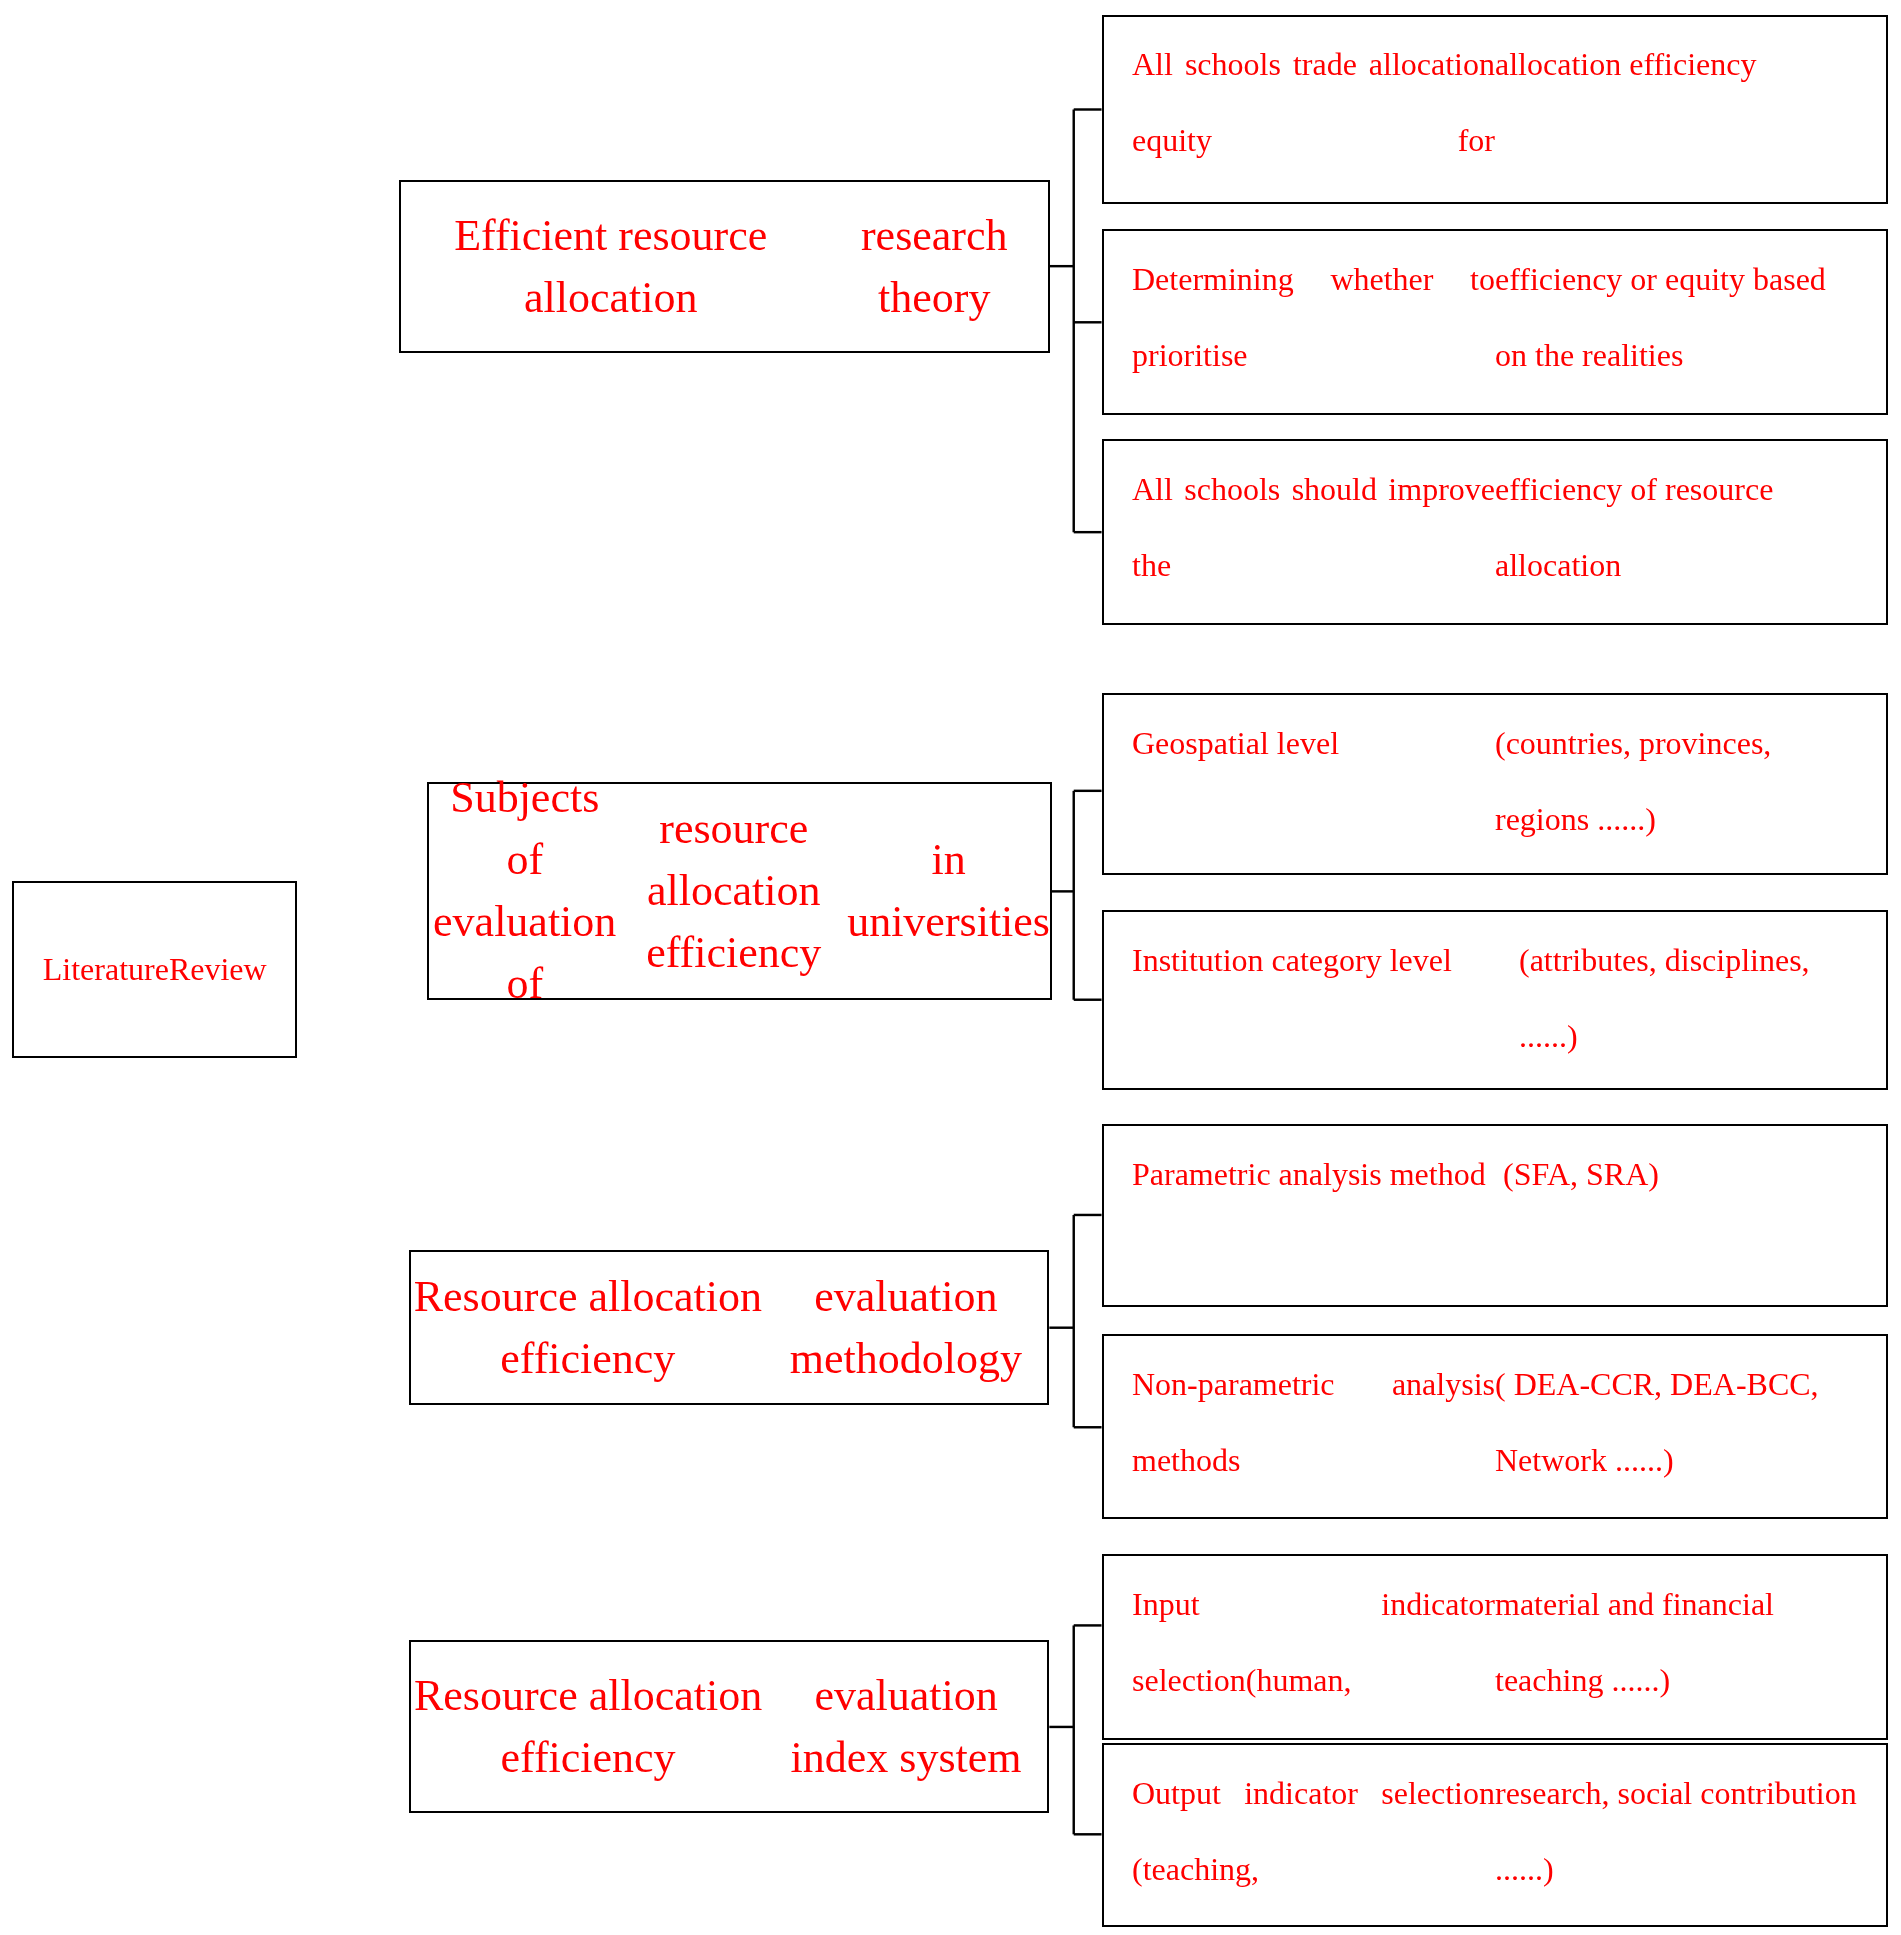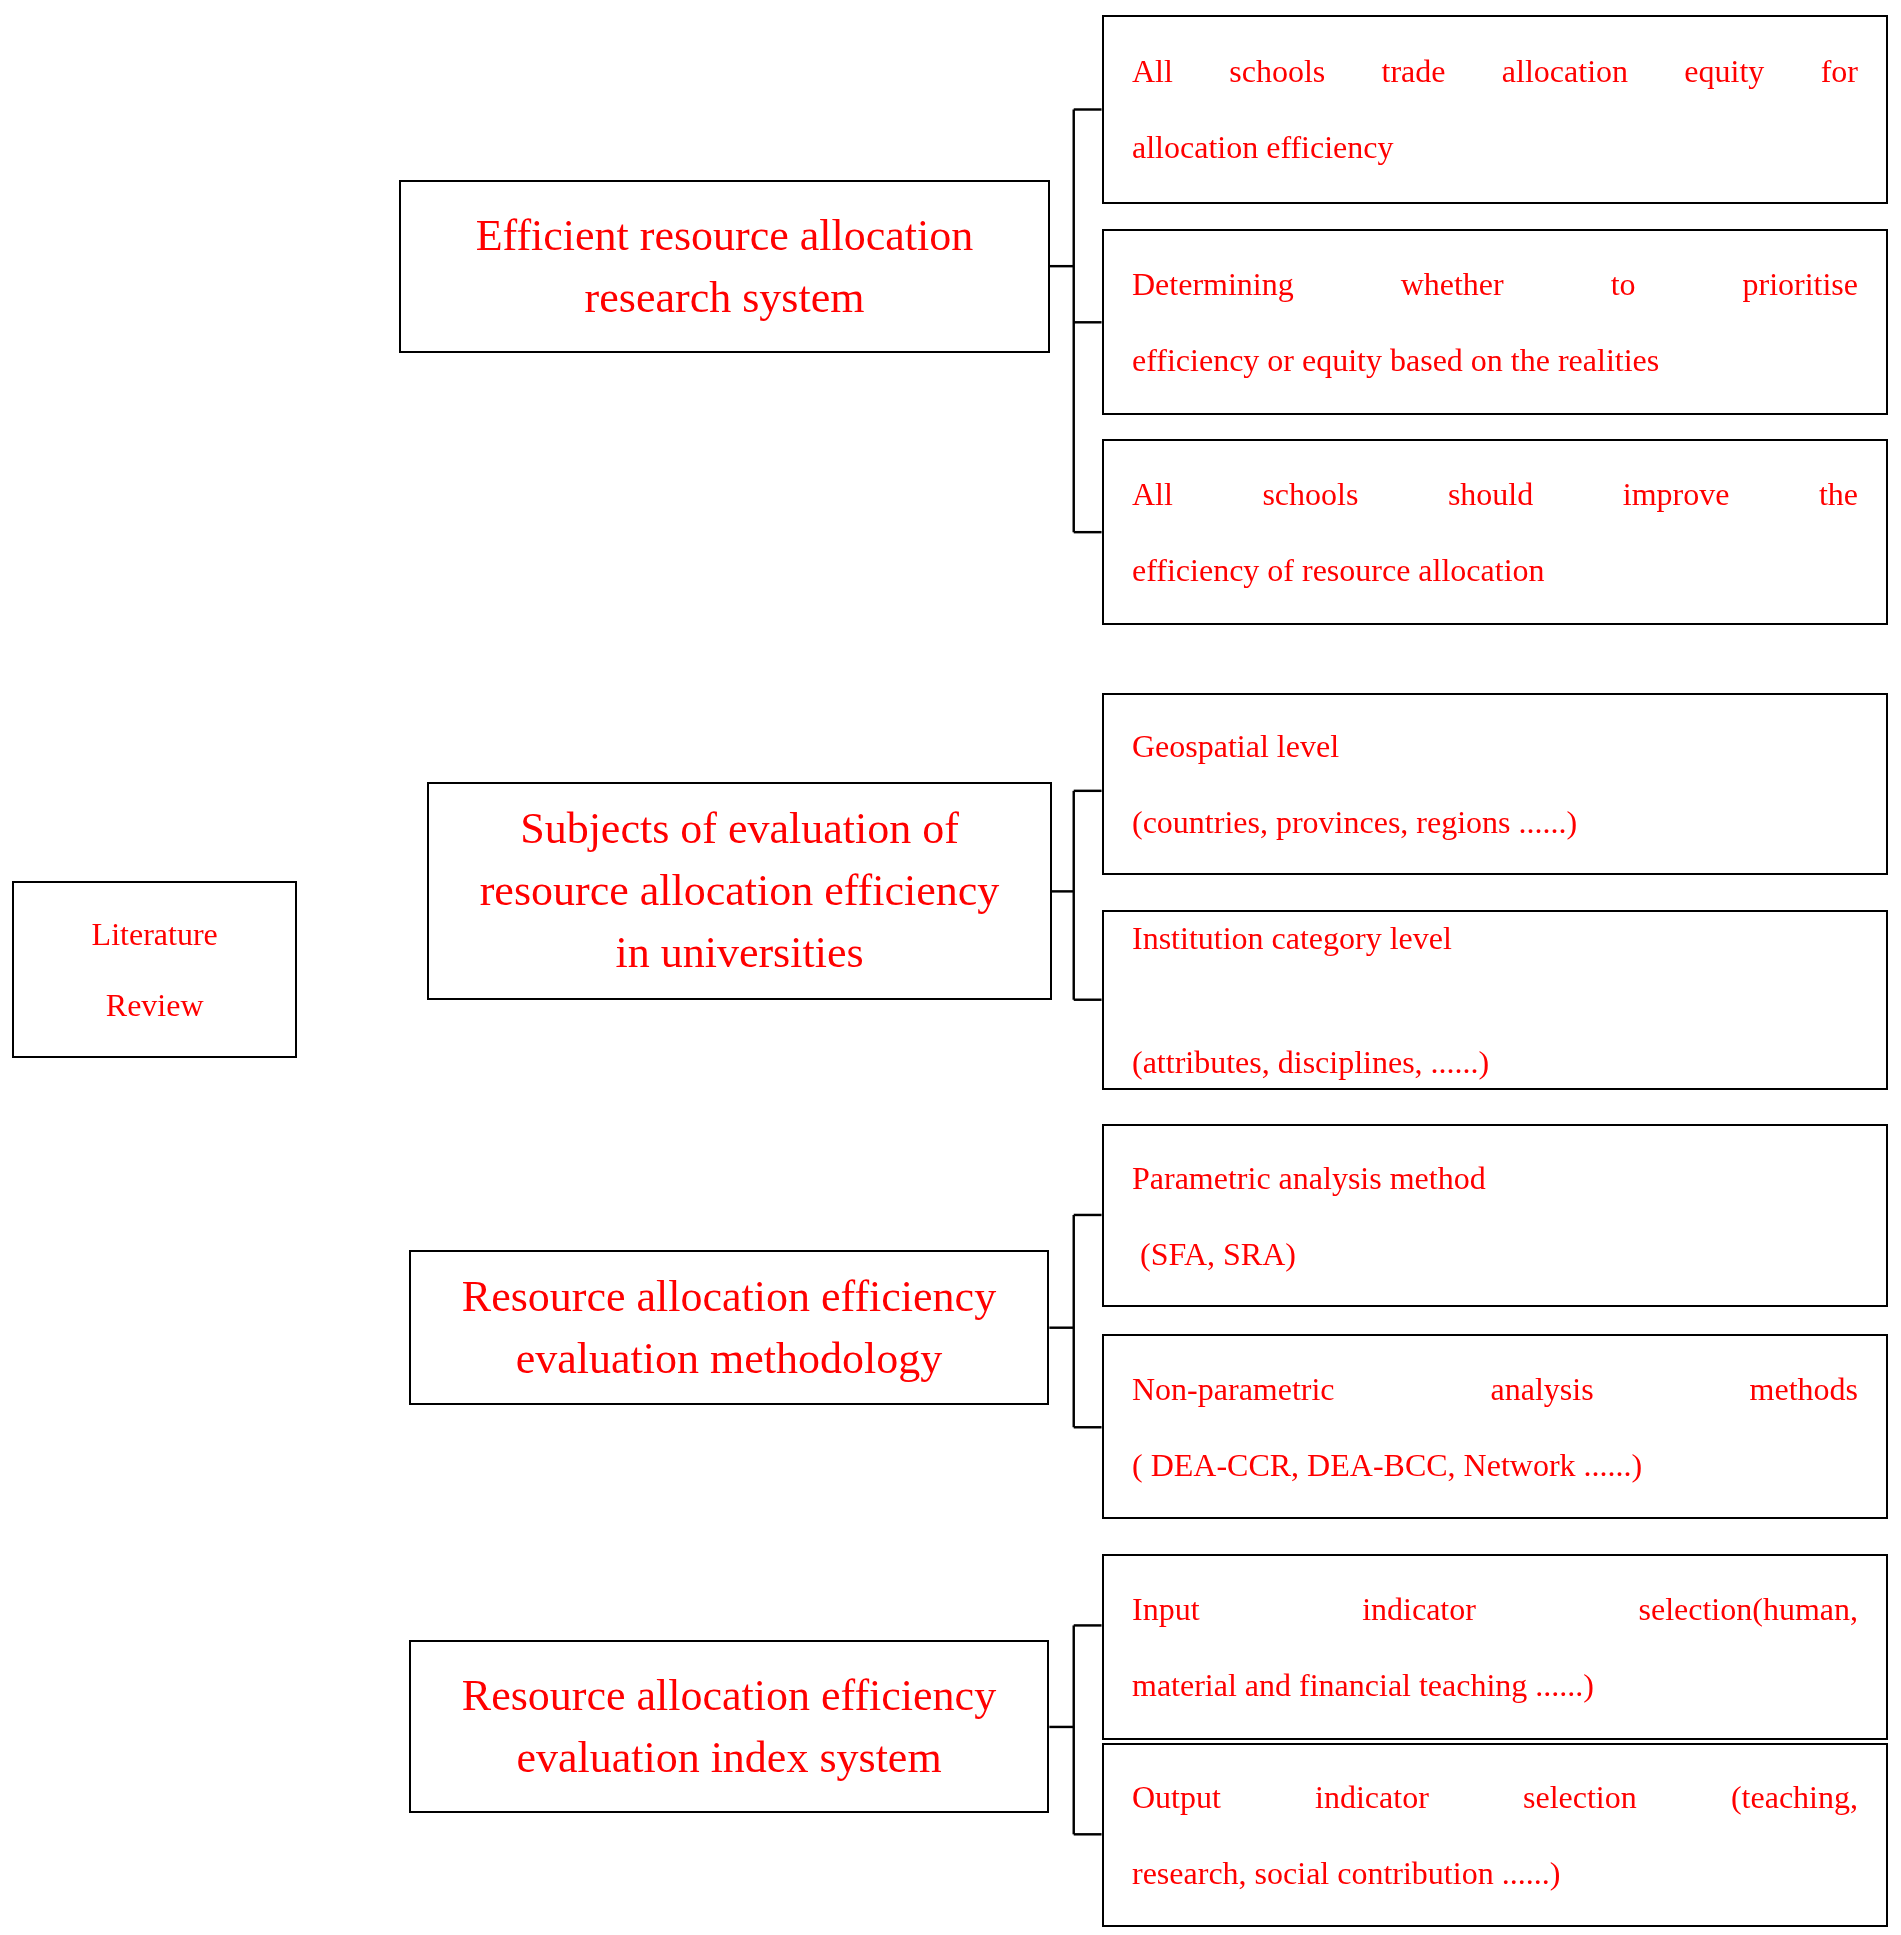--- a/index.html
+++ b/index.html
@@ -15,21 +15,20 @@
     font-family: "Liberation Serif", "DejaVu Serif", serif;
     color: #ff0000;
     overflow: hidden;
   }
   .box {
     position: absolute;
     box-sizing: border-box;
     border: 2.4px solid #000000;
     background: #ffffff;
     display: flex;
-    flex-direction: column;
     justify-content: center;
   }
   .branch-box, .root-box {
     align-items: center;
     text-align: center;
   }
   .leaf-box {
     align-items: flex-start;
     text-align: left;
     padding: 9.8px 28px;
@@ -98,21 +97,21 @@
     </g>
   </svg>
 
   <div class="box root-box" style="left:12.2px; top:881px; width:285px; height:177px;">
     <div class="root-line">Literature</div>
     <div class="root-line">Review</div>
   </div>
 
   <div class="box branch-box" style="left:399px; top:180px; width:651px; height:173px;">
     <div class="branch-line">Efficient resource allocation</div>
-    <div class="branch-line">research system</div>
+    <div class="branch-line">research theory</div>
   </div>
 
   <div class="box leaf-box" style="left:1102px; top:14.6px; width:786px; height:189px;">
     <div class="leaf-line stretch">All schools trade allocation equity for</div>
     <div class="leaf-line">allocation efficiency</div>
   </div>
 
   <div class="box leaf-box" style="left:1102px; top:229px; width:786px; height:186px;">
     <div class="leaf-line stretch">Determining whether to prioritise</div>
     <div class="leaf-line">efficiency or equity based on the realities</div>

